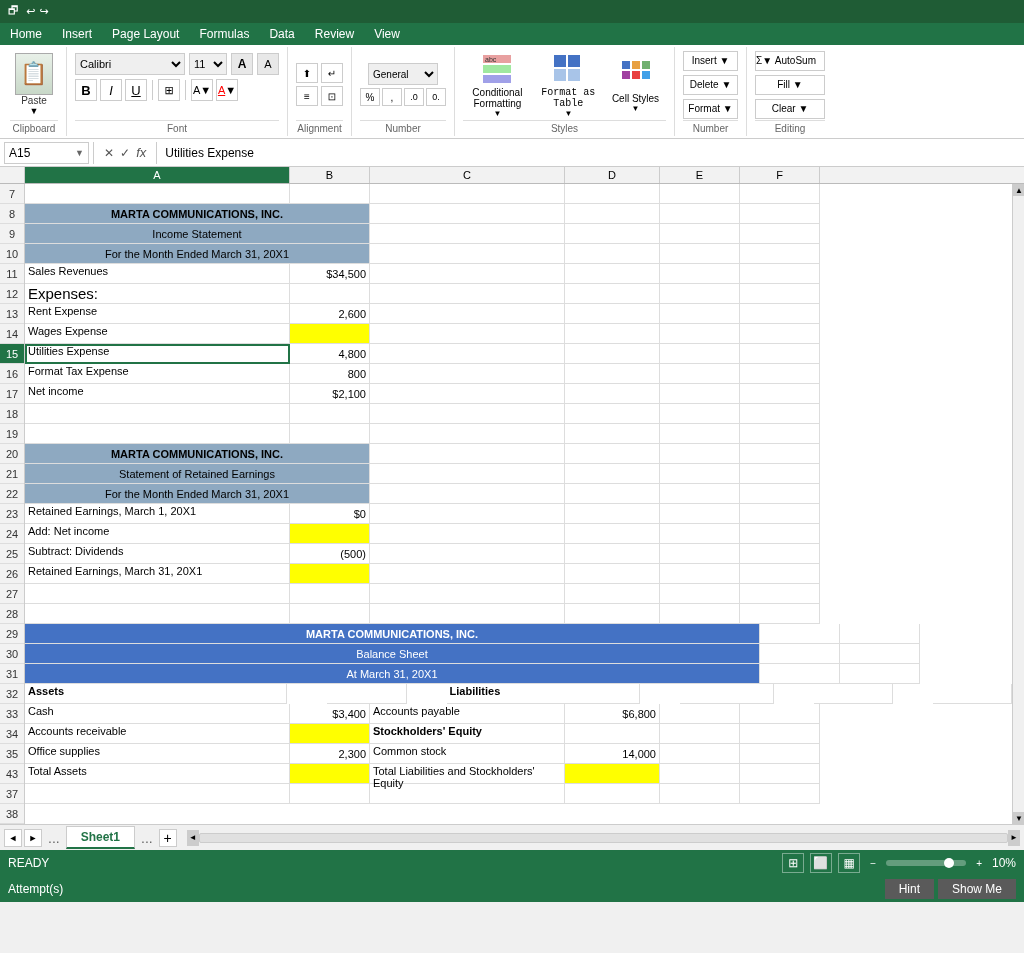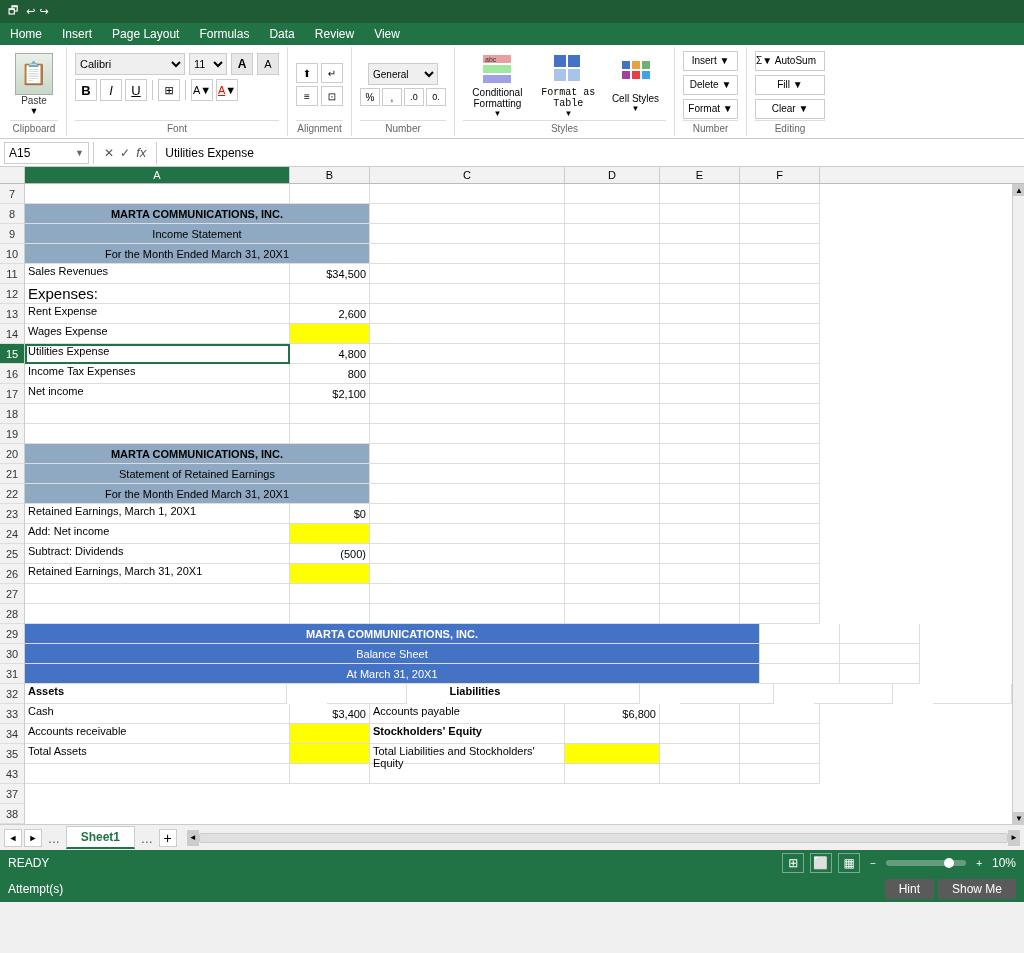--- a/index.html
+++ b/index.html
@@ -301,21 +301,21 @@
       <div style="display:flex; height:20px;">
         <div style="width:265px; border-right:1px solid #ddd; border-bottom:1px solid #ddd; padding:1px 3px; font-size:11px; outline:2px solid #217346; outline-offset:-2px; z-index:2; position:relative;">  Utilities Expense</div>
         <div style="width:80px; border-right:1px solid #ddd; border-bottom:1px solid #ddd; padding:1px 3px; font-size:11px; display:flex; align-items:center; justify-content:flex-end;">4,800</div>
         <div style="width:195px; border-right:1px solid #ddd; border-bottom:1px solid #ddd;"></div>
         <div style="width:95px; border-right:1px solid #ddd; border-bottom:1px solid #ddd;"></div>
         <div style="width:80px; border-right:1px solid #ddd; border-bottom:1px solid #ddd;"></div>
         <div style="width:80px; border-right:1px solid #ddd; border-bottom:1px solid #ddd;"></div>
       </div>
 
       <div style="display:flex; height:20px;">
-        <div style="width:265px; border-right:1px solid #ddd; border-bottom:1px solid #ddd; padding:1px 3px; font-size:11px;">  Income Tax Expenses</div>
+        <div style="width:265px; border-right:1px solid #ddd; border-bottom:1px solid #ddd; padding:1px 3px; font-size:11px;">  Format Tax Expense</div>
         <div style="width:80px; border-right:1px solid #ddd; border-bottom:1px solid #ddd; padding:1px 3px; font-size:11px; display:flex; align-items:center; justify-content:flex-end;">800</div>
         <div style="width:195px; border-right:1px solid #ddd; border-bottom:1px solid #ddd;"></div>
         <div style="width:95px; border-right:1px solid #ddd; border-bottom:1px solid #ddd;"></div>
         <div style="width:80px; border-right:1px solid #ddd; border-bottom:1px solid #ddd;"></div>
         <div style="width:80px; border-right:1px solid #ddd; border-bottom:1px solid #ddd;"></div>
       </div>
 
       <div style="display:flex; height:20px;">
         <div style="width:265px; border-right:1px solid #ddd; border-bottom:1px solid #ddd; padding:1px 3px; font-size:11px;">Net income</div>
         <div style="width:80px; border-right:1px solid #ddd; border-bottom:1px solid #ddd; padding:1px 3px; font-size:11px; display:flex; align-items:center; justify-content:flex-end;">$2,100</div>
@@ -459,20 +459,28 @@
 
       <div style="display:flex; height:20px;">
         <div style="width:265px; border-right:1px solid #ddd; border-bottom:1px solid #ddd; padding:1px 3px; font-size:11px;">  Accounts receivable</div>
         <div style="width:80px; border-right:1px solid #ddd; border-bottom:1px solid #ddd; background:#ffff00;"></div>
         <div style="width:195px; border-right:1px solid #ddd; border-bottom:1px solid #ddd; padding:1px 3px; font-size:11px; font-weight:bold;">Stockholders' Equity</div>
         <div style="width:95px; border-right:1px solid #ddd; border-bottom:1px solid #ddd;"></div>
         <div style="width:80px; border-right:1px solid #ddd; border-bottom:1px solid #ddd;"></div>
         <div style="width:80px; border-right:1px solid #ddd; border-bottom:1px solid #ddd;"></div>
       </div>
 
+      <div style="display:flex; height:20px;">
+        <div style="width:265px; border-right:1px solid #ddd; border-bottom:1px solid #ddd; padding:1px 3px; font-size:11px;">  Office supplies</div>
+        <div style="width:80px; border-right:1px solid #ddd; border-bottom:1px solid #ddd; padding:1px 3px; font-size:11px; display:flex; align-items:center; justify-content:flex-end;">2,300</div>
+        <div style="width:195px; border-right:1px solid #ddd; border-bottom:1px solid #ddd; padding:1px 3px; font-size:11px;">  Common stock</div>
+        <div style="width:95px; border-right:1px solid #ddd; border-bottom:1px solid #ddd; padding:1px 3px; font-size:11px; display:flex; align-items:center; justify-content:flex-end;">14,000</div>
+        <div style="width:80px; border-right:1px solid #ddd; border-bottom:1px solid #ddd;"></div>
+        <div style="width:80px; border-right:1px solid #ddd; border-bottom:1px solid #ddd;"></div>
+      </div>
 
 
       <div style="display:flex; height:20px;">
         <div style="width:265px; border-right:1px solid #ddd; border-bottom:1px solid #ddd; padding:1px 3px; font-size:11px;">Total Assets</div>
         <div style="width:80px; border-right:1px solid #ddd; border-bottom:1px solid #ddd; background:#ffff00;"></div>
         <div style="width:195px; border-right:1px solid #ddd; border-bottom:1px solid #ddd; padding:1px 3px; font-size:11px;">Total Liabilities and Stockholders' Equity</div>
         <div style="width:95px; border-right:1px solid #ddd; border-bottom:1px solid #ddd; background:#ffff00;"></div>
         <div style="width:80px; border-right:1px solid #ddd; border-bottom:1px solid #ddd;"></div>
         <div style="width:80px; border-right:1px solid #ddd; border-bottom:1px solid #ddd;"></div>
       </div>

